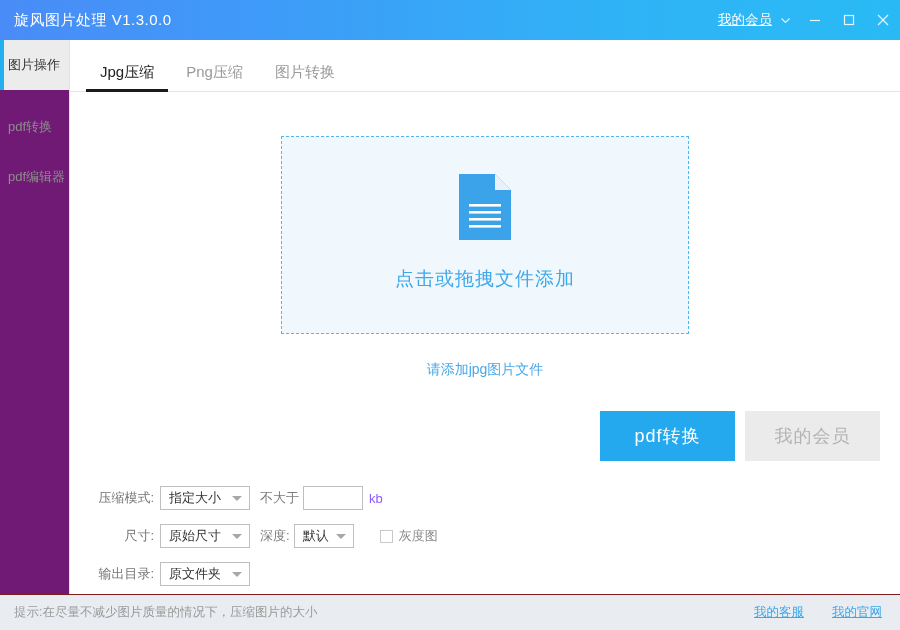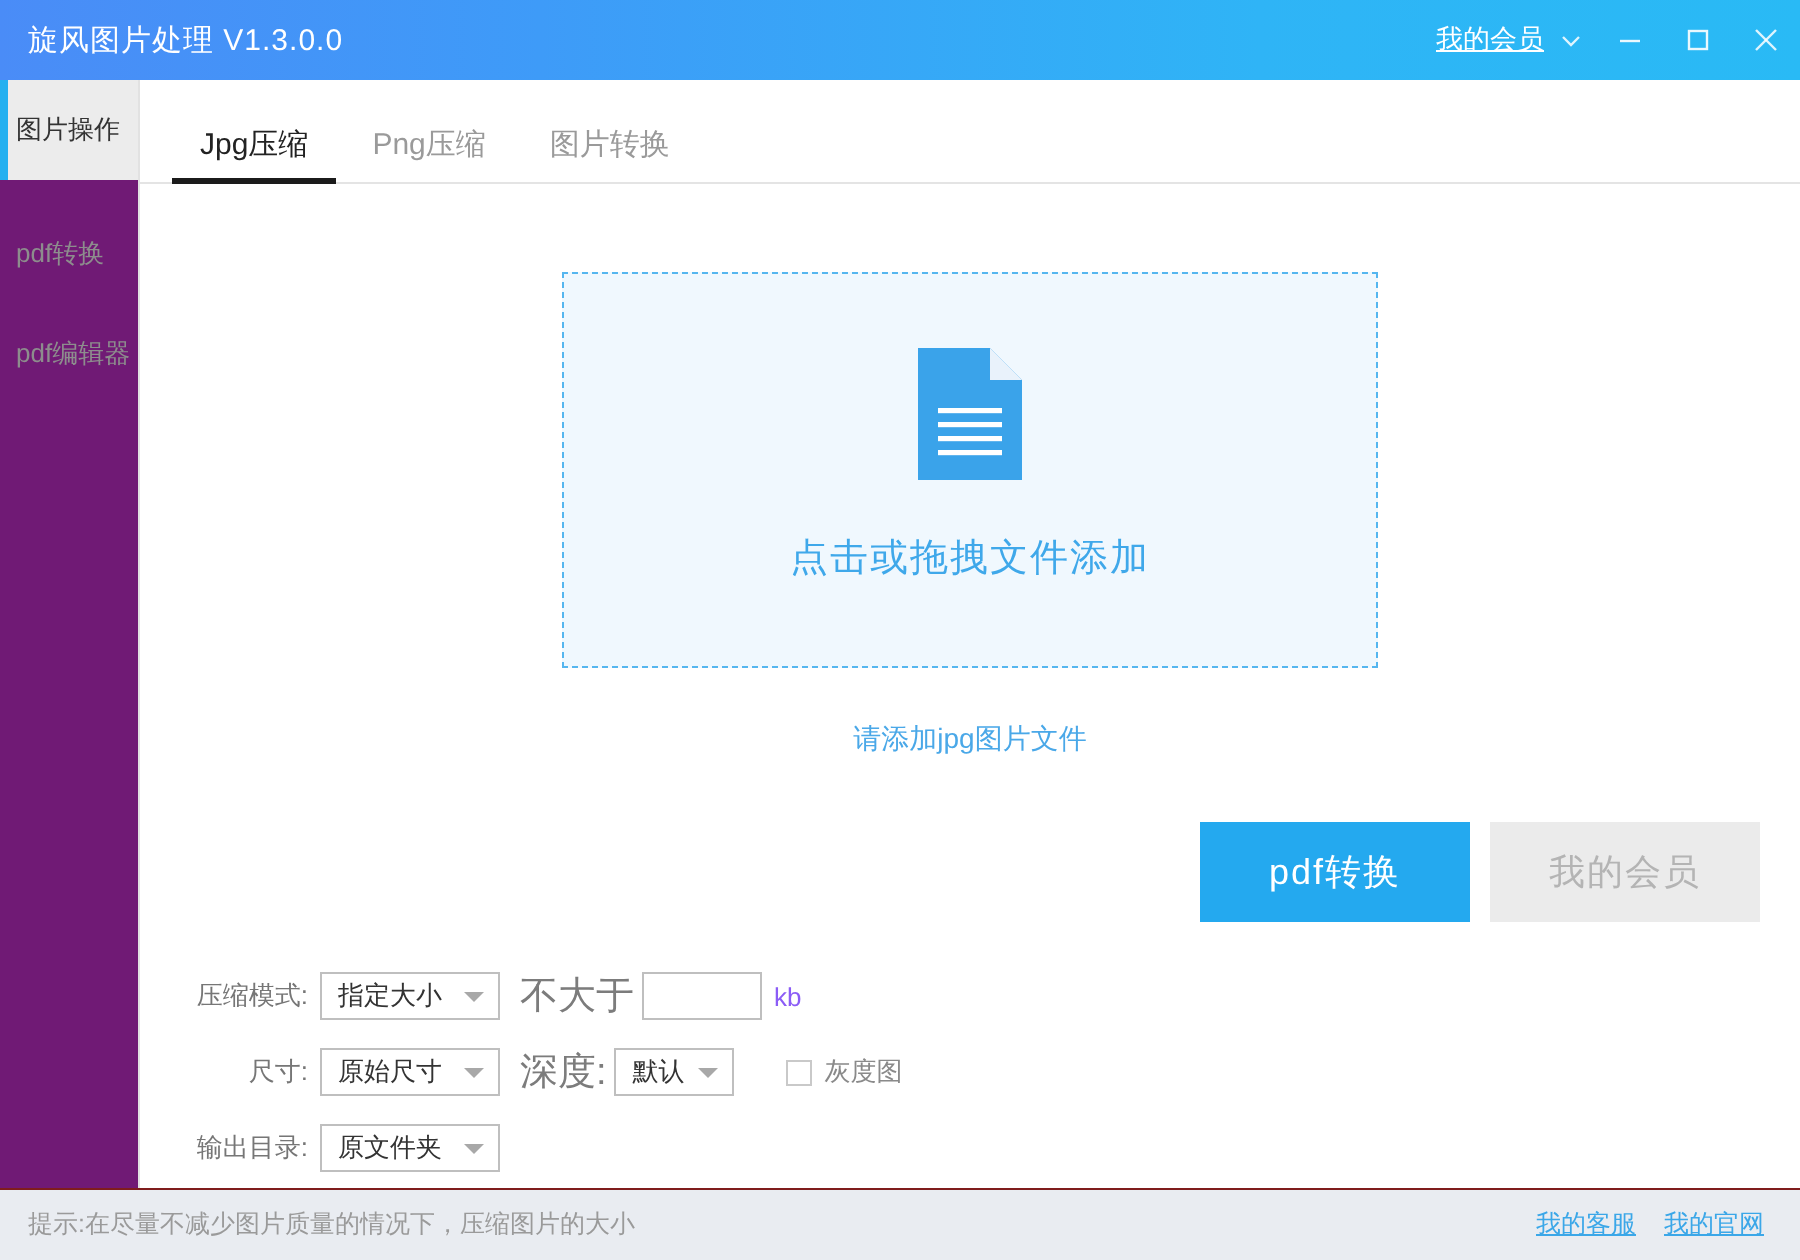--- a/index.html
+++ b/index.html
@@ -270,21 +270,21 @@
     border-left: 5px solid transparent;
     border-right: 5px solid transparent;
     border-top: 5px solid #a8a8a8;
   }
   .select.w-mode { width: 90px; }
   .select.w-size { width: 90px; }
   .select.w-depth { width: 60px; }
   .select.w-out  { width: 90px; }
 
   .mid-label {
-    font-size: 19px;
+    font-size: 13px;
     color: #7c7c7c;
     margin: 0 4px 0 10px;
     white-space: nowrap;
   }
   .text-input {
     width: 60px;
     height: 24px;
     border: 1px solid #bfbfbf;
     background: #ffffff;
     box-sizing: border-box;
@@ -331,21 +331,21 @@
     justify-content: space-between;
     padding: 0 18px 0 14px;
   }
   .status-text {
     font-size: 12.5px;
     color: #9a9a9a;
     white-space: nowrap;
   }
   .status-links {
     display: flex;
-    gap: 14px;
+    gap: 28px;
   }
   .status-link {
     font-size: 12.5px;
     color: #3ba7e8;
     text-decoration: underline;
     cursor: pointer;
     white-space: nowrap;
   }
 </style>
 </head>

